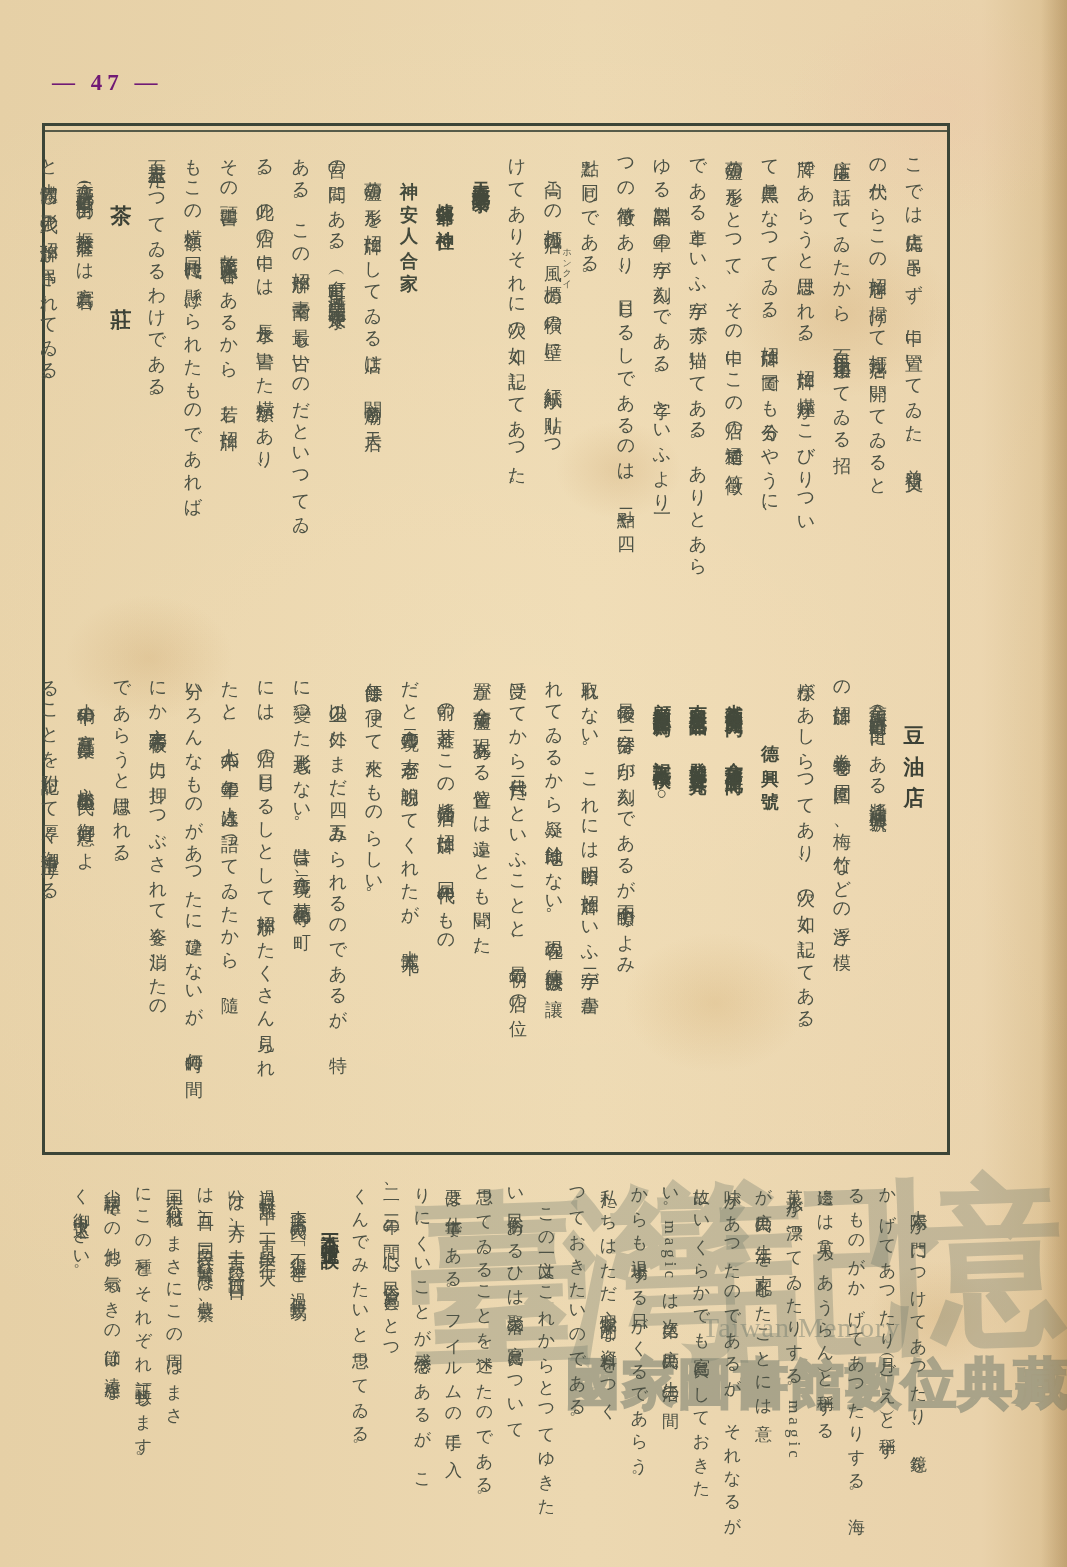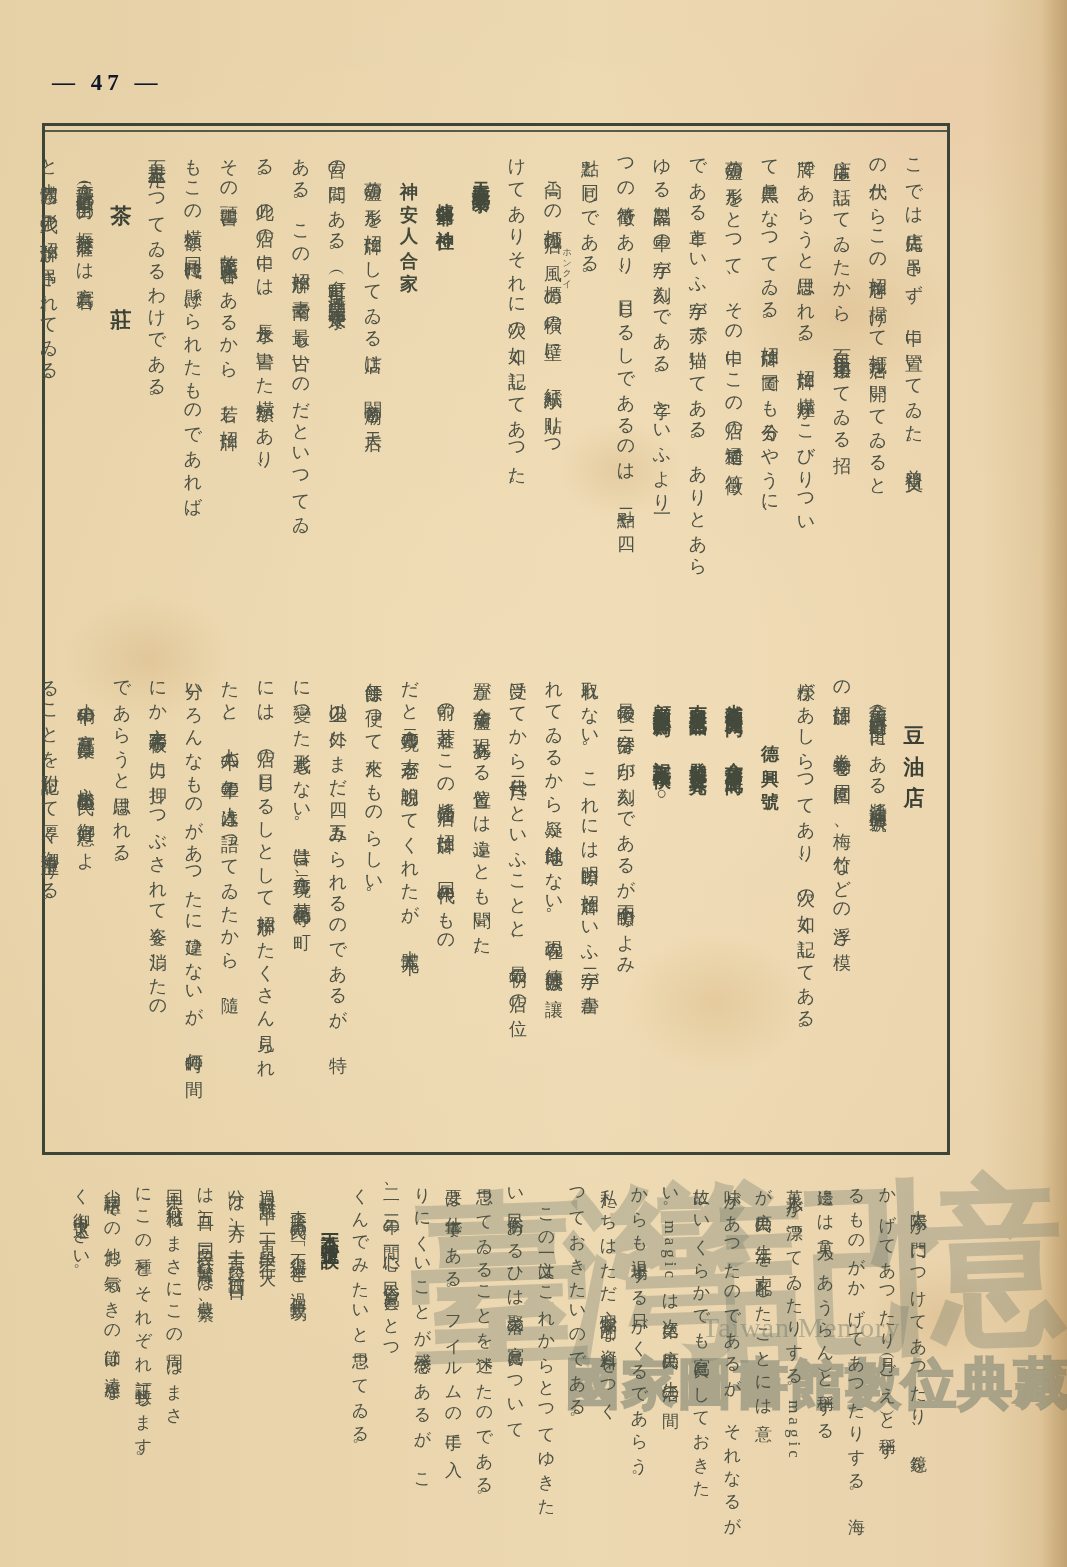--- a/index.html
+++ b/index.html
@@ -14,21 +14,21 @@
       radial-gradient(100px 80px at 88% 84%, rgba(190,142,74,.20), rgba(0,0,0,0) 70%),
       radial-gradient(1200px 900px at 50% 45%, rgba(255,240,205,.25), rgba(0,0,0,0) 80%),
       linear-gradient(90deg, #e6d0a6 0%, #ecd8b1 55%, #e9d2ab 92%, #d9bd8e 100%),
       #e9d5ac;
     font-family:"Liberation Serif","DejaVu Serif",serif;
     color:#4d5245;
   }
 
   .page-number{
     position:absolute;left:52px;top:70px;
-    font-size:23px;font-weight:bold;letter-spacing:5px;color:#0f172a;
+    font-size:23px;font-weight:bold;letter-spacing:5px;color:#701a75;
   }
 
   .main-box{
     position:absolute;left:42px;top:123px;width:908px;height:1032px;
     border:3px solid #3c4537;box-sizing:border-box;
   }
   .main-box .inner-top-rule{
     position:absolute;left:0;right:0;top:4px;height:2px;background:#3c4537;opacity:.85;
   }
 

